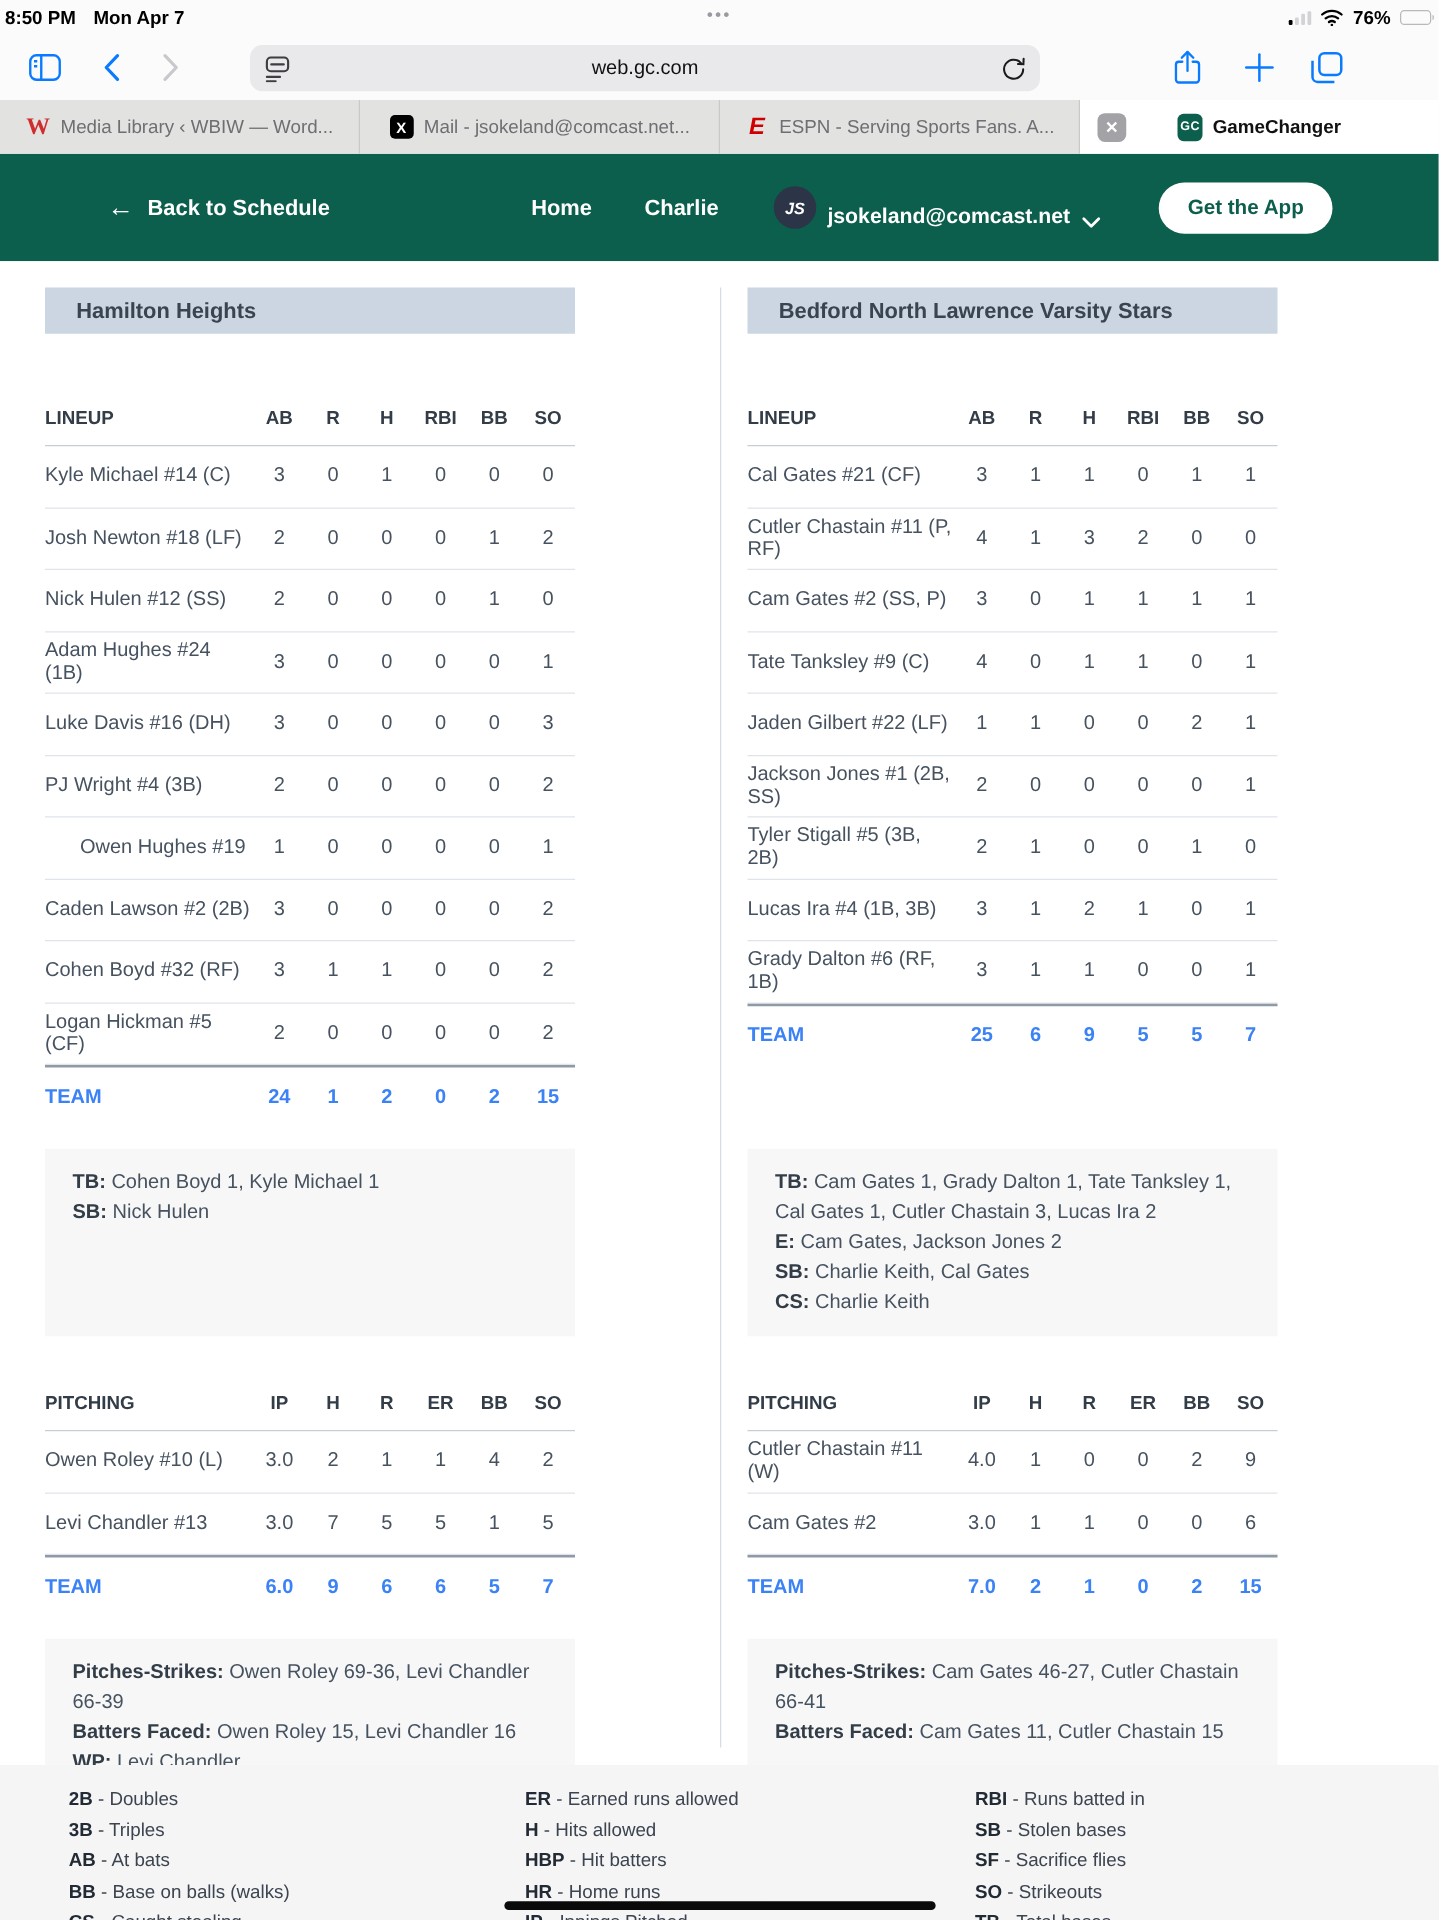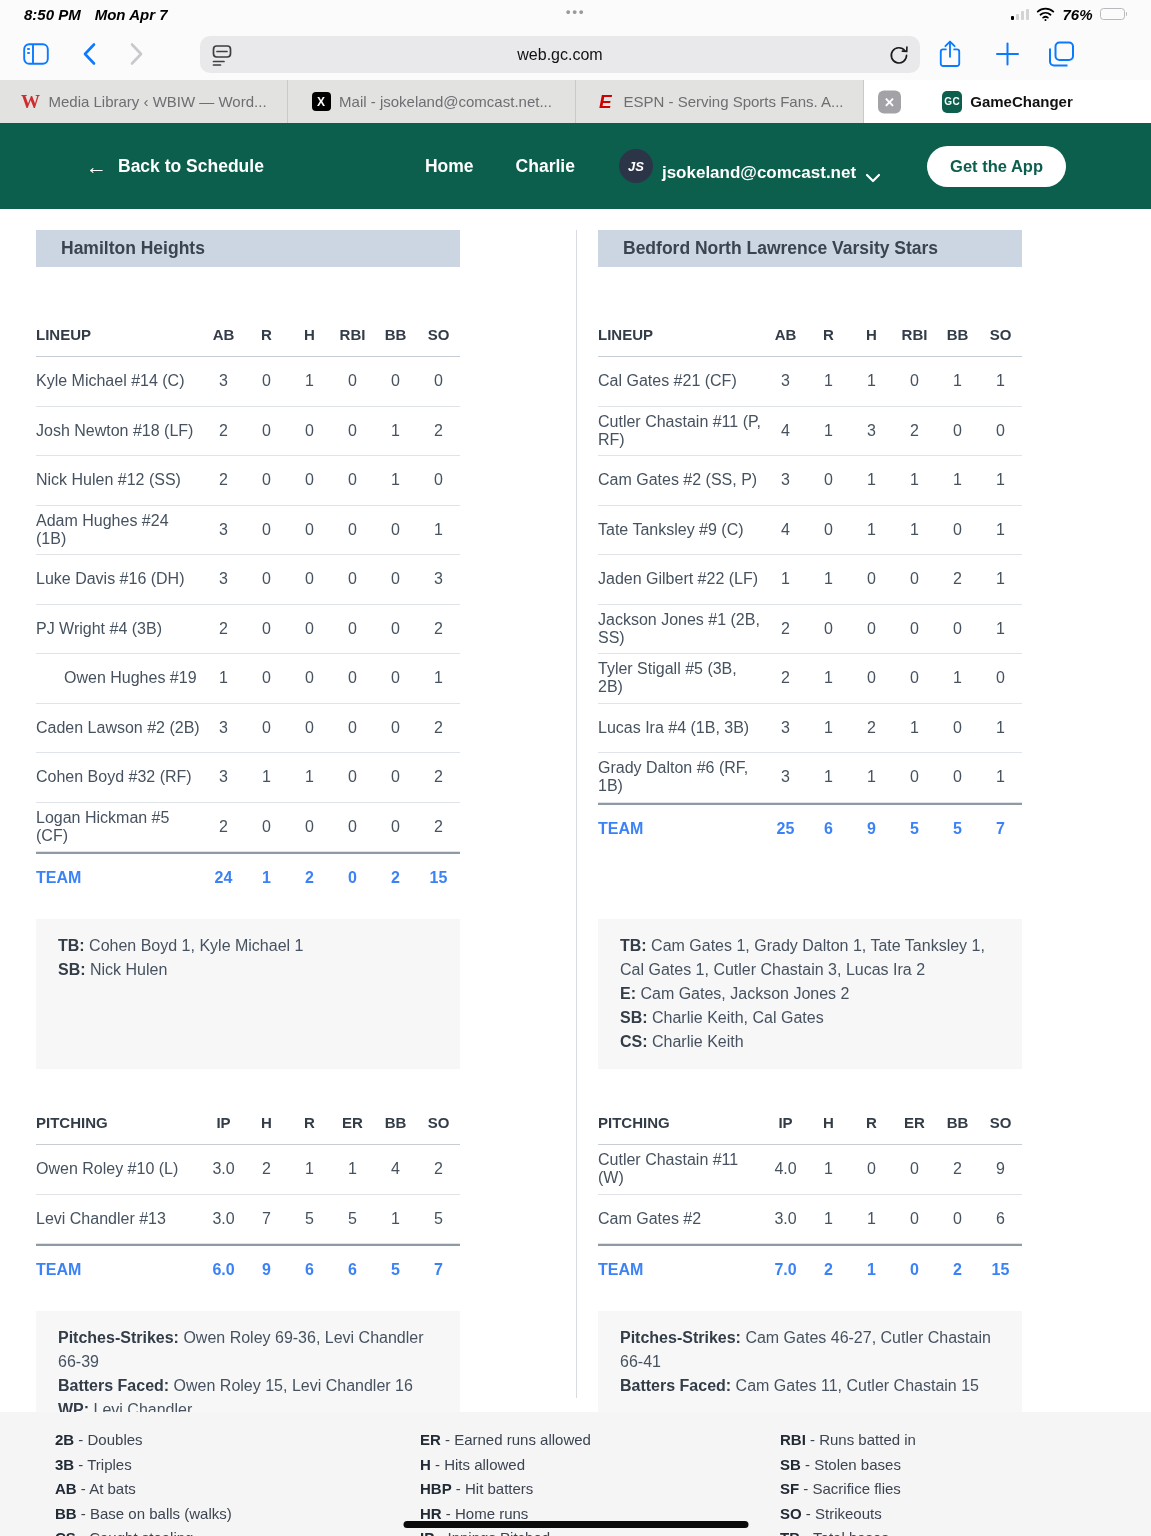--- a/index.html
+++ b/index.html
@@ -1,38 +1,38 @@
 <!DOCTYPE html>
 <html><head>
 <meta charset="utf-8">
 <style>
   * { margin:0; padding:0; box-sizing:border-box; }
   html,body { width:1151px; height:1536px; }
   body { position:relative; overflow:hidden; background:#fff; font-family:"Liberation Sans",sans-serif; }
 
   
   .chrome { background:#fbfbfc; }
-  .status-bar { position:relative; height:28px; display:flex; align-items:center; padding:0 24px; font-size:15px; font-weight:bold; color:#000;font-style:italic; }
+  .status-bar { position:relative; height:28px; display:flex; align-items:center; padding:0 4px; font-size:15px; font-weight:bold; color:#000; }
   .sb-left { display:flex; gap:14px; }
   .sb-center { position:absolute; left:50%; top:4px; transform:translateX(-50%); color:#9a9aa0; font-size:13px; letter-spacing:2px; }
   .sb-right { margin-left:auto; display:flex; align-items:center; gap:7px; font-weight:bold; }
   .cell-bars { display:flex; align-items:flex-end; gap:2px; height:12px; }
   .cell-bars i { display:block; width:3px; border-radius:1px; background:#d2d2d7; }
   .cell-bars i:nth-child(1){ height:4px; background:#000; }
   .cell-bars i:nth-child(2){ height:6.5px; }
   .cell-bars i:nth-child(3){ height:9px; }
   .cell-bars i:nth-child(4){ height:11.5px; }
   .battery { display:flex; align-items:center; }
   .batt-body { width:25px; height:12.5px; border:1px solid #b9b9bd; border-radius:3.5px; padding:1.5px; }
   .batt-fill { height:100%; width:76%; background:#000; border-radius:1.5px; }
   .batt-tip { width:1.5px; height:4.5px; background:#b9b9bd; border-radius:0 2px 2px 0; margin-left:1px; }
 
   .toolbar { position:relative; height:52px; }
   .tb-btn { position:absolute; top:50%; transform:translateY(-50%); background:none; border:none; cursor:pointer; display:flex; align-items:center; justify-content:center; }
-  .url-field { position:absolute; left:200px; top:8px; width:720px; height:37px; background:#e9e9eb; border-radius:10px; display:flex; align-items:center; padding:0 12px;gap:20px; }
+  .url-field { position:absolute; left:200px; top:8px; width:632px; height:37px; background:#e9e9eb; border-radius:10px; display:flex; align-items:center; padding:0 12px;gap:20px; }
   .url-text { position:absolute; left:0; right:0; text-align:center; font-size:16px; color:#111; }
   .url-right { margin-left:auto; z-index:2; }
 
   .tab-bar { display:flex; height:43px; background:#fbfbfc; }
   .tab { flex:1 1 0; display:flex; align-items:center; justify-content:center; gap:8px; background:#e2e2e1; border-right:1px solid #c9c9cb; font-size:15px; color:#6e6e73; white-space:nowrap; overflow:hidden; cursor:pointer; position:relative; }
   .tab:last-child { border-right:none; }
   .tab.active { background:#fff; color:#111; font-weight:bold; }
   .favicon { width:20px; height:20px; display:flex; align-items:center; justify-content:center; flex:0 0 auto; }
   .fav-w { color:#cf2e2e; font-family:"Liberation Serif",serif; font-weight:bold; font-size:19px; }
   .fav-x { width:19px; height:19px; background:#000; border-radius:4px; color:#fff; font-weight:bold; font-size:12px; display:flex; align-items:center; justify-content:center; }

